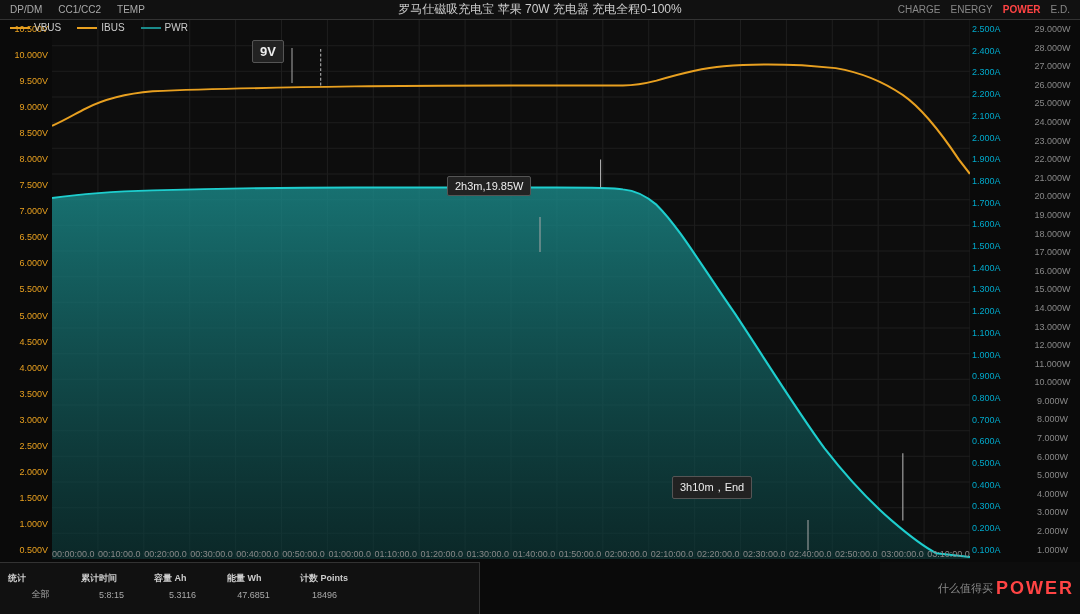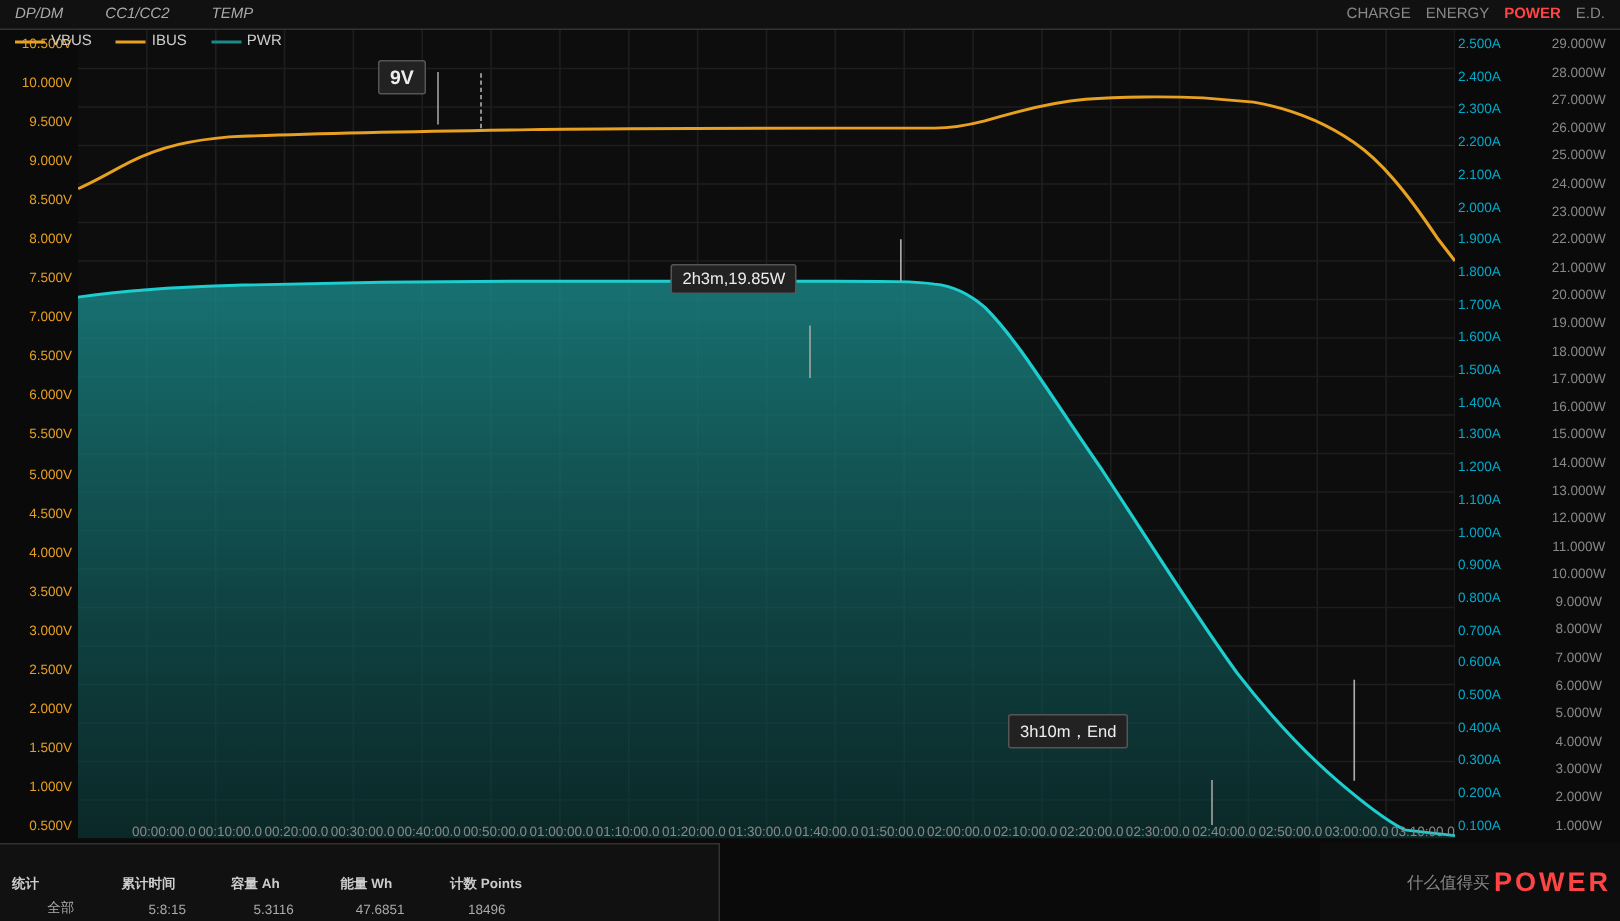--- a/index.html
+++ b/index.html
@@ -23,23 +23,22 @@
       height: 20px;
       background: #111;
       display: flex;
       align-items: center;
       border-bottom: 1px solid #333;
       z-index: 10;
     }
     .top-bar-tabs {
       display: flex;
       align-items: center;
-      gap: 28px;
+      gap: 16px;
       padding: 0 10px;
-      font-style: italic;
     }
     .top-bar-tab {
       color: #aaa;
       font-size: 10px;
       cursor: pointer;
     }
     .top-bar-title {
       position: absolute;
       left: 50%;
       transform: translateX(-50%);
@@ -183,21 +182,21 @@
     
     .stats-panel {
       position: absolute;
       bottom: 0;
       left: 0;
       height: 52px;
       width: 480px;
       background: #111;
       border-top: 1px solid #333;
       border-right: 1px solid #333;
-      padding: 20px 8px;
+      padding: 9px 8px;
       font-size: 9px;
       color: #aaa;
     }
     .stats-header {
       display: flex;
       gap: 8px;
       margin-bottom: 3px;
       color: #ccc;
       font-weight: bold;
     }
@@ -250,20 +249,21 @@
   </style>
 </head>
 <body>
 
 <div class="top-bar">
   <div class="top-bar-tabs">
     <span class="top-bar-tab">DP/DM</span>
     <span class="top-bar-tab">CC1/CC2</span>
     <span class="top-bar-tab">TEMP</span>
   </div>
+  <div class="top-bar-title">罗马仕磁吸充电宝 苹果 70W 充电器 充电全程0-100%</div>
   <div class="top-bar-right">
     <span class="top-bar-right-item">CHARGE</span>
     <span class="top-bar-right-item">ENERGY</span>
     <span class="top-bar-right-item active">POWER</span>
     <span class="top-bar-right-item ed-label">E.D.</span>
   </div>
 </div>
 
 <div class="legend-row">
   <div class="legend-item">
@@ -477,21 +477,21 @@
     <span class="y-label-far-right">23.000W</span>
     <span class="y-label-far-right">24.000W</span>
     <span class="y-label-far-right">25.000W</span>
     <span class="y-label-far-right">26.000W</span>
     <span class="y-label-far-right">27.000W</span>
     <span class="y-label-far-right">28.000W</span>
     <span class="y-label-far-right">29.000W</span>
   </div>
 </div>
 
-<div style="position:absolute; bottom:55px; left:52px; right:110px; display:flex; justify-content:space-between;margin-left:36px;">
+<div style="position:absolute; bottom:55px; left:52px; right:110px; display:flex; justify-content:space-between;">
   <span class="x-label">00:00:00.0</span>
   <span class="x-label">00:10:00.0</span>
   <span class="x-label">00:20:00.0</span>
   <span class="x-label">00:30:00.0</span>
   <span class="x-label">00:40:00.0</span>
   <span class="x-label">00:50:00.0</span>
   <span class="x-label">01:00:00.0</span>
   <span class="x-label">01:10:00.0</span>
   <span class="x-label">01:20:00.0</span>
   <span class="x-label">01:30:00.0</span>

